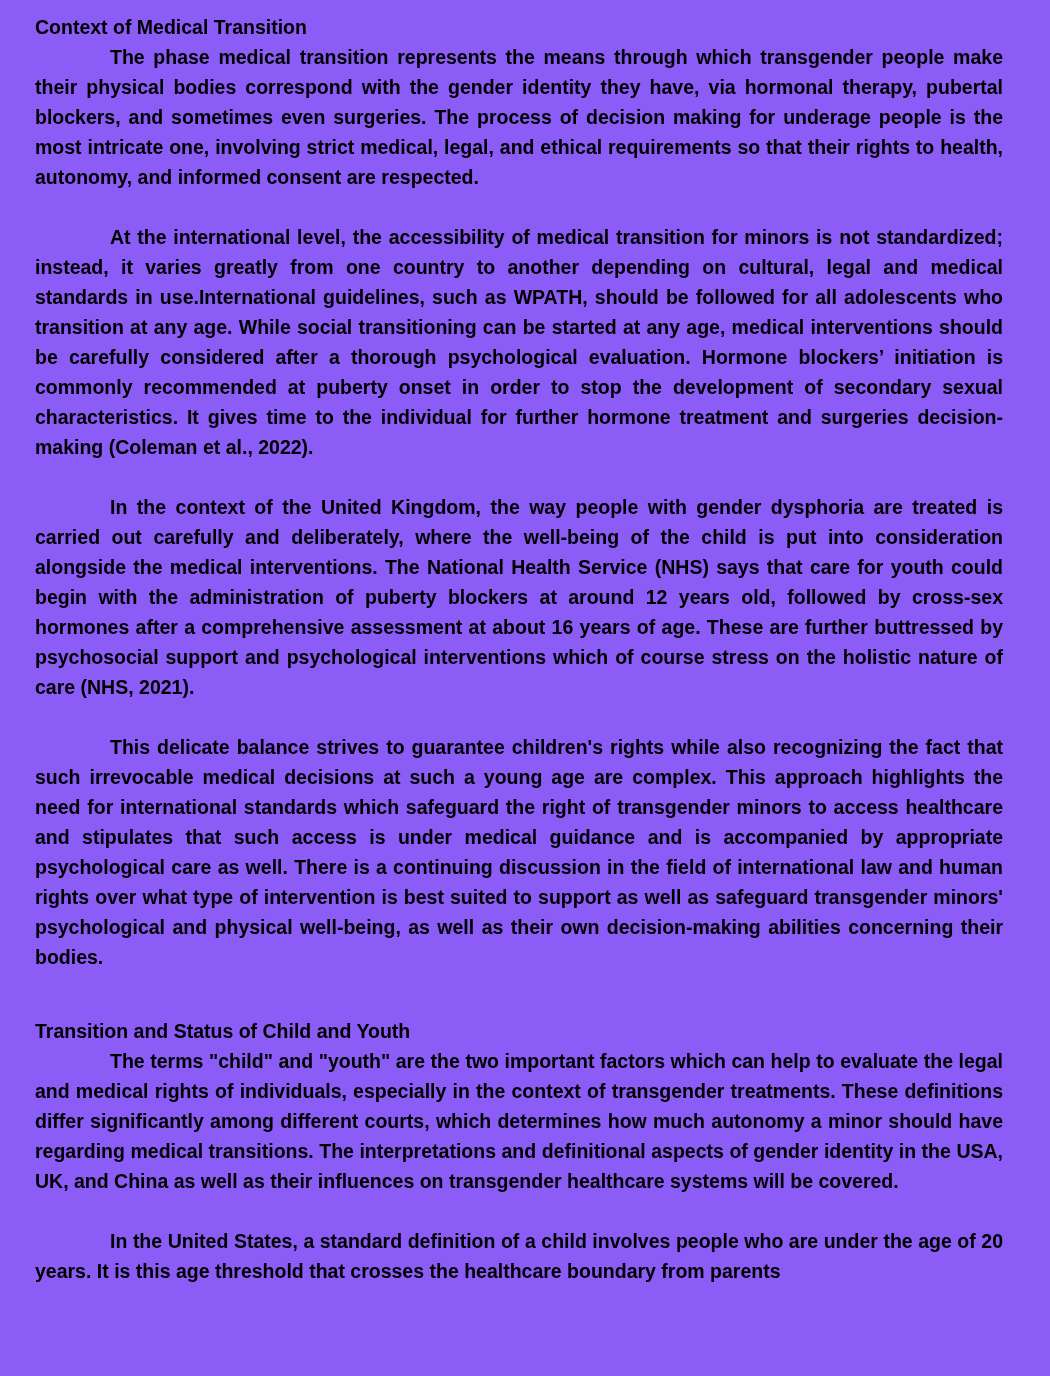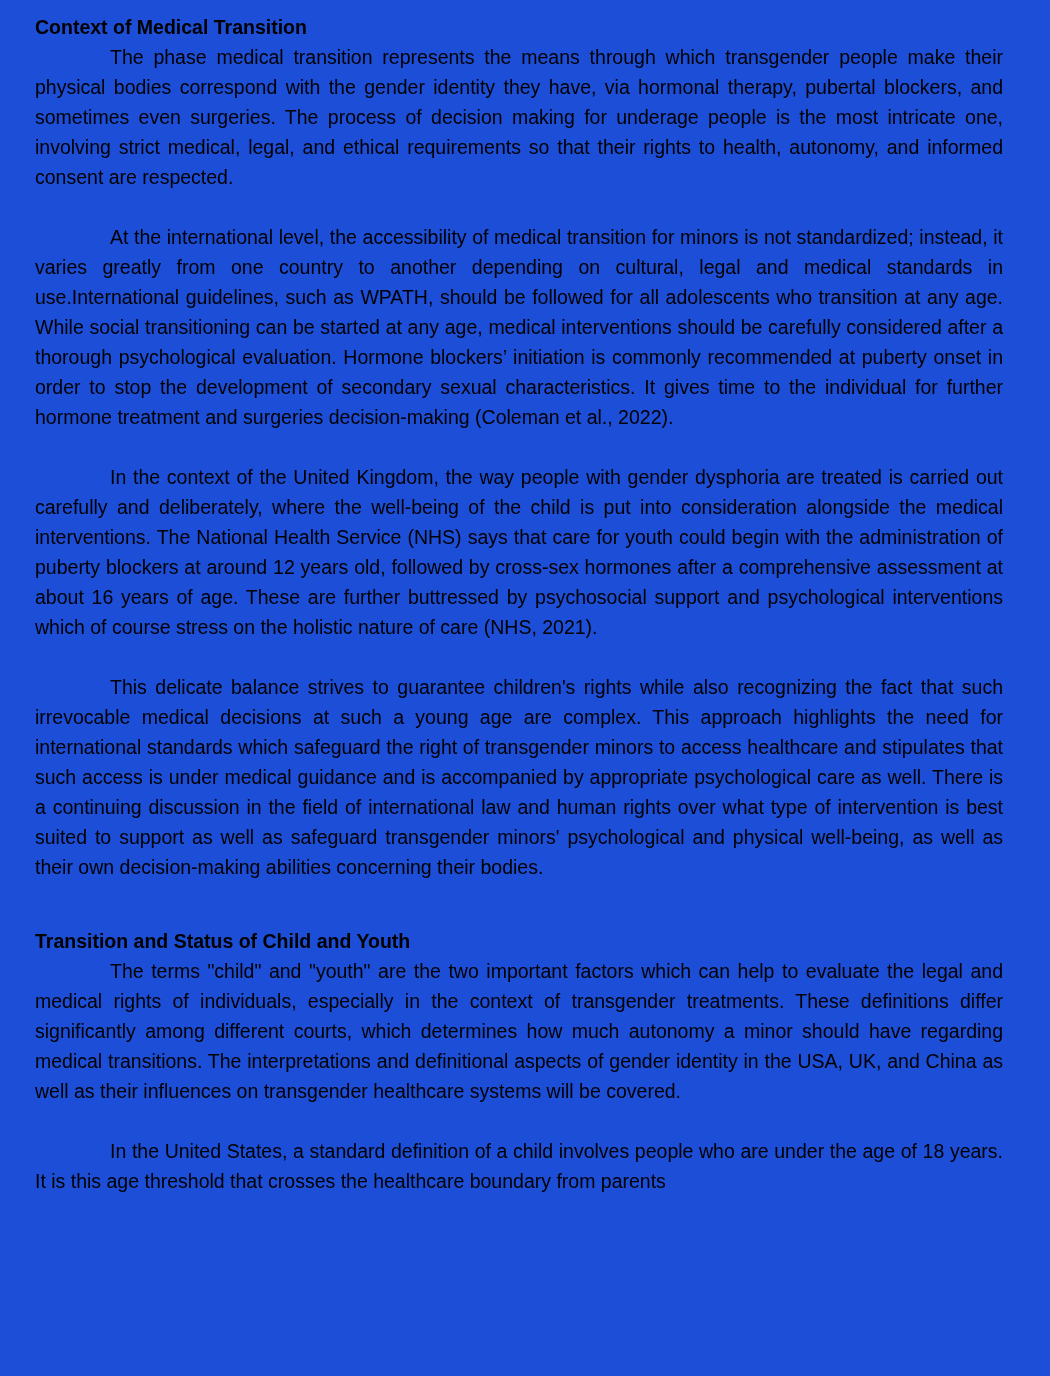--- a/index.html
+++ b/index.html
@@ -2,38 +2,39 @@
 <html><head>
 <meta charset="utf-8">
 <style>
   * { margin: 0; padding: 0; box-sizing: border-box; }
   html, body { background: #ffffff; }
   .page {
     position: relative;
     width: 1050px;
     height: 1376px;
     margin: 0 auto;
-    background: #1d4ed8;
+    background: #8b5cf6;
     color: #000000;
     font-family: "Liberation Sans", "DejaVu Sans", sans-serif;
     font-size: 19.5px;
     line-height: 30px;
     padding: 12px 35px 0 35px;
     overflow: hidden;
   }
   .heading {
     font-size: 19.5px;
     font-weight: bold;
     line-height: 30px;
     text-align: left;
   }
   .para {
     text-align: justify;
     text-indent: 75px;
     margin: 0 12px 30px 0;
+    font-weight: bold;
   }
   .para.cut-off {
     margin-bottom: 0;
   }
   .section-gap {
     margin-top: 44px;
   }
 </style>
 </head>
 <body>
@@ -44,16 +45,16 @@
     <h2 class="heading">Context of Medical Transition</h2>
     <p class="para">The phase medical transition represents the means through which transgender people make their physical bodies correspond with the gender identity they have, via hormonal therapy, pubertal blockers, and sometimes even surgeries. The process of decision making for underage people is the most intricate one, involving strict medical, legal, and ethical requirements so that their rights to health, autonomy, and informed consent are respected.</p>
     <p class="para">At the international level, the accessibility of medical transition for minors is not standardized; instead, it varies greatly from one country to another depending on cultural, legal and medical standards in use.International guidelines, such as WPATH, should be followed for all adolescents who transition at any age. While social transitioning can be started at any age, medical interventions should be carefully considered after a thorough psychological evaluation. Hormone blockers’ initiation is commonly recommended at puberty onset in order to stop the development of secondary sexual characteristics. It gives time to the individual for further hormone treatment and surgeries decision-making (Coleman et al., 2022).</p>
     <p class="para">In the context of the United Kingdom, the way people with gender dysphoria are treated is carried out carefully and deliberately, where the well-being of the child is put into consideration alongside the medical interventions. The National Health Service (NHS) says that care for youth could begin with the administration of puberty blockers at around 12 years old, followed by cross-sex hormones after a comprehensive assessment at about 16 years of age. These are further buttressed by psychosocial support and psychological interventions which of course stress on the holistic nature of care (NHS, 2021).</p>
     <p class="para">This delicate balance strives to guarantee children's rights while also recognizing the fact that such irrevocable medical decisions at such a young age are complex. This approach highlights the need for international standards which safeguard the right of transgender minors to access healthcare and stipulates that such access is under medical guidance and is accompanied by appropriate psychological care as well. There is a continuing discussion in the field of international law and human rights over what type of intervention is best suited to support as well as safeguard transgender minors' psychological and physical well-being, as well as their own decision-making abilities concerning their bodies.</p>
   </section>
 
   <section class="section-gap">
     <h2 class="heading">Transition and Status of Child and Youth</h2>
     <p class="para">The terms "child" and "youth" are the two important factors which can help to evaluate the legal and medical rights of individuals, especially in the context of transgender treatments. These definitions differ significantly among different courts, which determines how much autonomy a minor should have regarding medical transitions. The interpretations and definitional aspects of gender identity in the USA, UK, and China as well as their influences on transgender healthcare systems will be covered.</p>
-    <p class="para cut-off">In the United States, a standard definition of a child involves people who are under the age of 18 years. It is this age threshold that crosses the healthcare boundary from parents</p>
+    <p class="para cut-off">In the United States, a standard definition of a child involves people who are under the age of 20 years. It is this age threshold that crosses the healthcare boundary from parents</p>
   </section>
 
 </main>
 
 </body></html>

